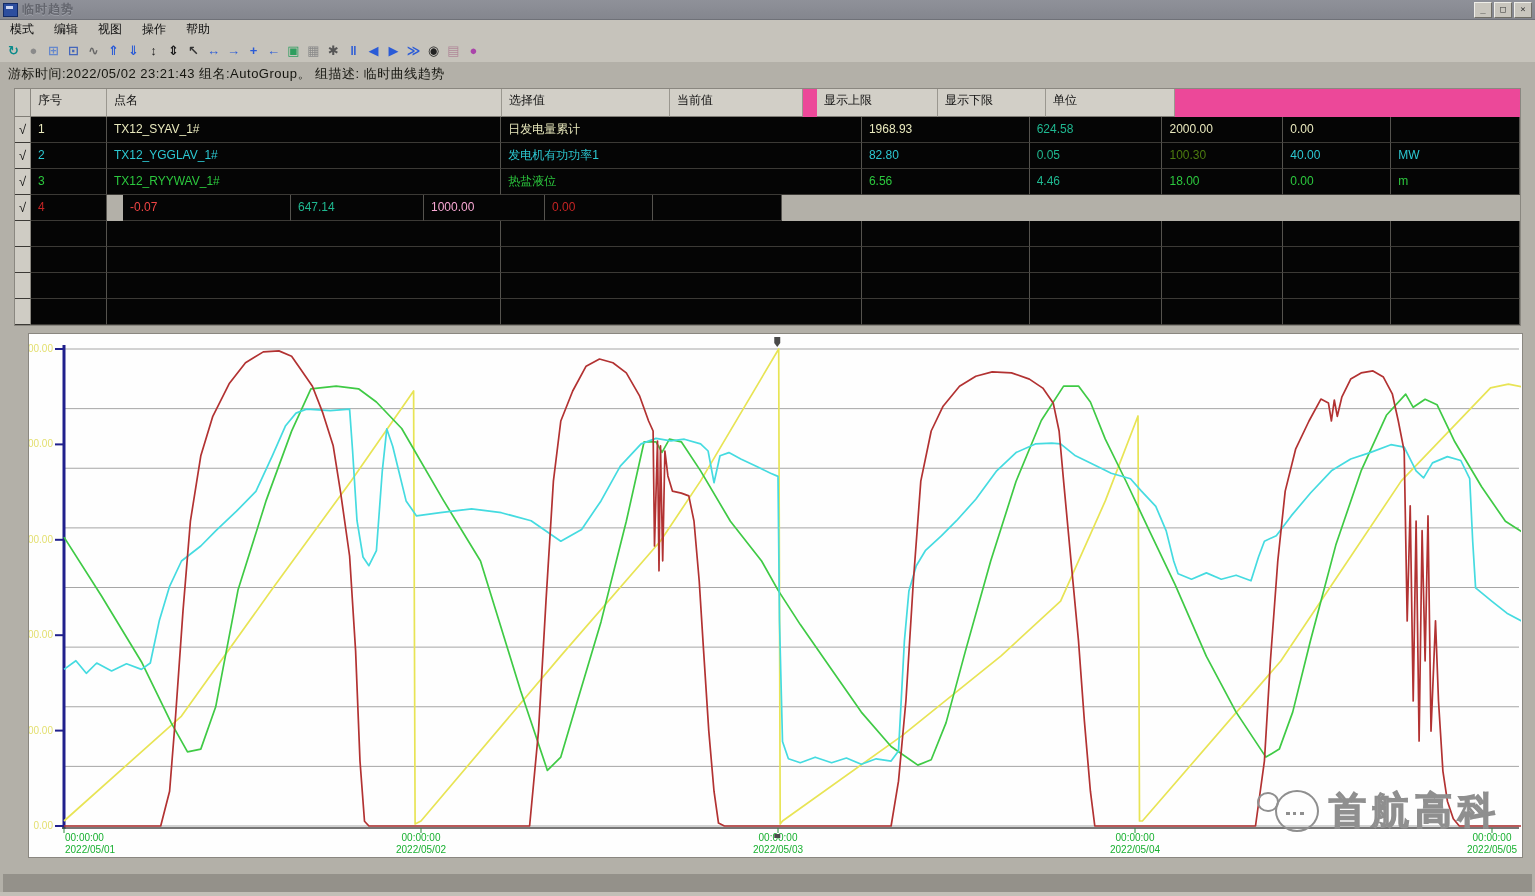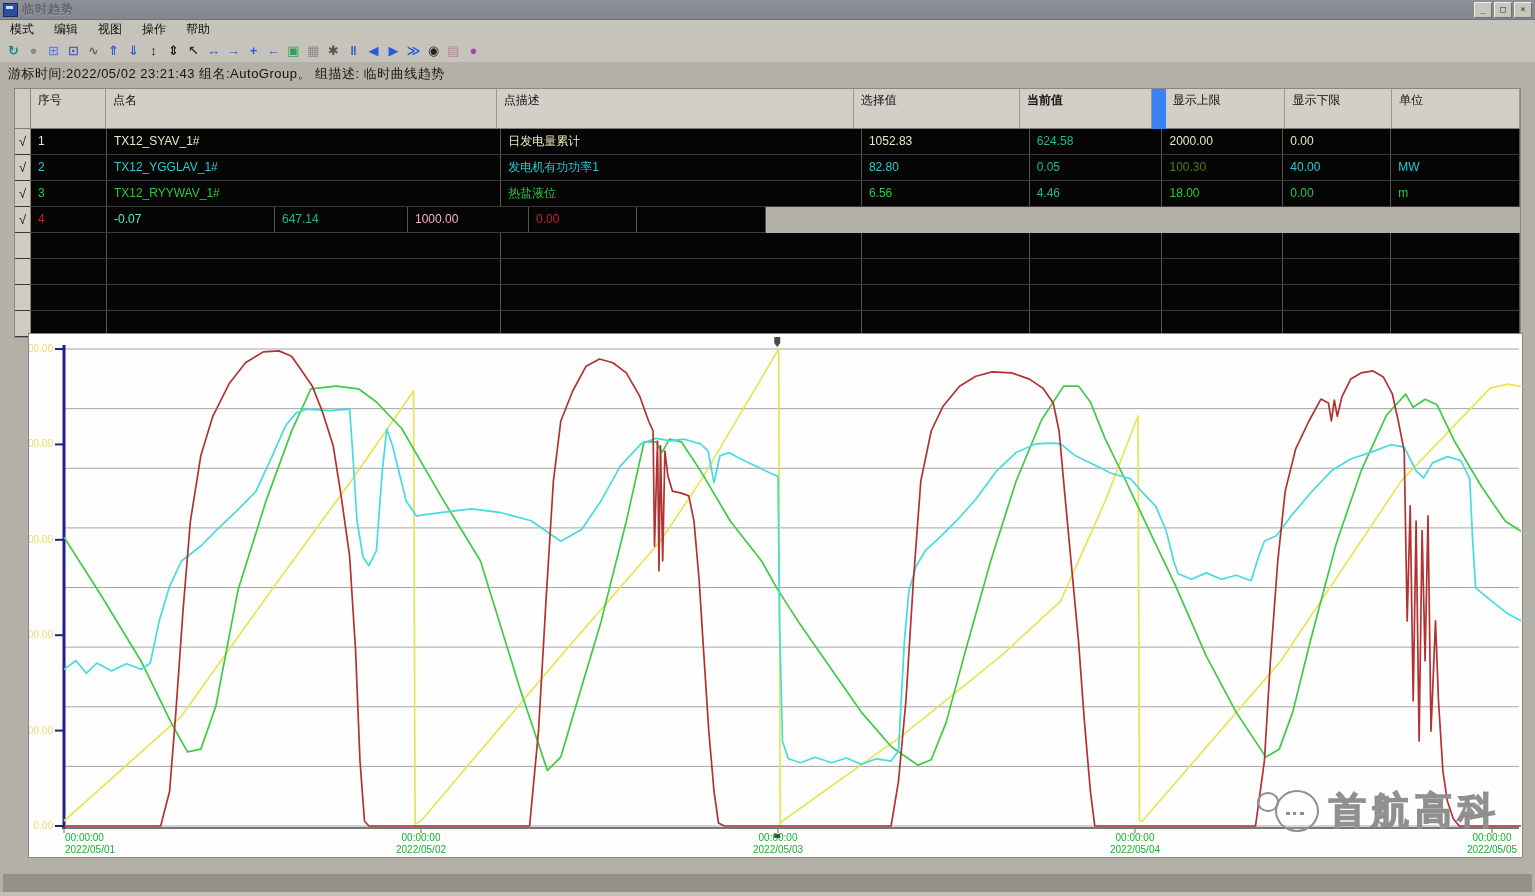--- a/index.html
+++ b/index.html
@@ -38,21 +38,21 @@
     font-size:13px;font-weight:bold;margin-right:1px;}
   #infobar{
     position:absolute;left:0;top:62px;width:1535px;height:24px;
     background:#b3b0a8;display:flex;align-items:center;
   }
   #infobar span{font-size:13px;color:#15150f;margin-left:8px;letter-spacing:0.5px;}
   
   #pointtable{position:absolute;left:14px;top:88px;width:1507px;
     border:1px solid #8a8780;box-sizing:border-box;}
   .trow{display:flex;height:26px;}
-  .trow.header{height:40px;background:#3b82f6;}
+  .trow.header{height:28px;background:#ec4899;}
   .tcell{box-sizing:border-box;overflow:hidden;white-space:nowrap;
     font-size:12px;line-height:25px;padding-left:7px;
     border-right:1px solid #55534e;border-bottom:1px solid #3c3a36;}
   .header .tcell{color:#111;background:#d2cfc7;border-right:1px solid #9a978f;
     border-bottom:1px solid #807d76;line-height:23px;}
   .trow:not(.header) .tcell{background:#050505;}
   .tcell.check{background:#cfccc4 !important;border-right:1px solid #8a8780;
     text-align:center;padding-left:0;color:#111;font-size:13px;}
   
   #chartpanel{
@@ -129,33 +129,32 @@
 
 <div id="infobar">
   <span>游标时间:2022/05/02 23:21:43  组名:AutoGroup。 组描述: 临时曲线趋势</span>
 </div>
 
 <div id="pointtable">
     <div class="trow header">
       <div class="tcell check" style="width: 16px;"></div>
       <div class="tcell" style="width: 76px;">序号</div>
       <div class="tcell" style="width: 395px;">点名</div>
-      <div class="tcell" style="width: 361px;">点描述</div>
       <div class="tcell" style="width: 168px; font-family: Liberation Serif, serif;">选择值</div>
-      <div class="tcell" style="width: 133px; font-weight: bold;">当前值</div>
+      <div class="tcell" style="width: 133px;">当前值</div>
       <div class="tcell" style="width: 121px; margin-left: 14px;">显示上限</div>
       <div class="tcell" style="width: 108px;">显示下限</div>
       <div class="tcell" style="width: 129px;">单位</div>
     </div>
     <div class="trow">
       <div class="tcell check" style="width: 16px;">√</div>
       <div class="tcell" style="width: 76px; color: rgb(233, 233, 189);">1</div>
       <div class="tcell" style="width: 395px; color: rgb(233, 233, 189);">TX12_SYAV_1#</div>
       <div class="tcell" style="width: 361px; color: rgb(233, 233, 189);">日发电量累计</div>
-      <div class="tcell" style="width: 168px; color: rgb(233, 233, 189);">1052.83</div>
+      <div class="tcell" style="width: 168px; color: rgb(233, 233, 189);">1968.93</div>
       <div class="tcell" style="width: 133px; color: rgb(31, 184, 144);">624.58</div>
       <div class="tcell" style="width: 121px; color: rgb(233, 233, 189);">2000.00</div>
       <div class="tcell" style="width: 108px; color: rgb(233, 233, 189);">0.00</div>
       <div class="tcell" style="width: 129px; color: rgb(233, 233, 189);"></div>
     </div>
     <div class="trow">
       <div class="tcell check" style="width: 16px;">√</div>
       <div class="tcell" style="width: 76px; color: rgb(44, 200, 210);">2</div>
       <div class="tcell" style="width: 395px; color: rgb(44, 200, 210);">TX12_YGGLAV_1#</div>
       <div class="tcell" style="width: 361px; color: rgb(44, 200, 210);">发电机有功功率1</div>
@@ -172,21 +171,21 @@
       <div class="tcell" style="width: 361px; color: rgb(44, 200, 62);">热盐液位</div>
       <div class="tcell" style="width: 168px; color: rgb(44, 200, 62);">6.56</div>
       <div class="tcell" style="width: 133px; color: rgb(31, 184, 144);">4.46</div>
       <div class="tcell" style="width: 121px; color: rgb(44, 200, 62);">18.00</div>
       <div class="tcell" style="width: 108px; color: rgb(44, 200, 62);">0.00</div>
       <div class="tcell" style="width: 129px; color: rgb(44, 200, 62);">m</div>
     </div>
     <div class="trow">
       <div class="tcell check" style="width: 16px;">√</div>
       <div class="tcell" style="width: 76px; color: rgb(196, 36, 36);">4</div>
-      <div class="tcell" style="width: 168px; color: #5eead4;">-0.07</div>
+      <div class="tcell" style="width: 168px; color: #ef4444; margin-left: 16px;">-0.07</div>
       <div class="tcell" style="width: 133px; color: rgb(31, 184, 144);">647.14</div>
       <div class="tcell" style="width: 121px; color: #f9a8d4;">1000.00</div>
       <div class="tcell" style="width: 108px; color: rgb(196, 36, 36);">0.00</div>
       <div class="tcell" style="width: 129px; color: rgb(196, 36, 36);"></div>
     </div>
     <div class="trow">
       <div class="tcell check" style="width: 16px;"></div>
       <div class="tcell" style="width: 76px;"></div>
       <div class="tcell" style="width: 395px;"></div>
       <div class="tcell" style="width: 361px;"></div>

